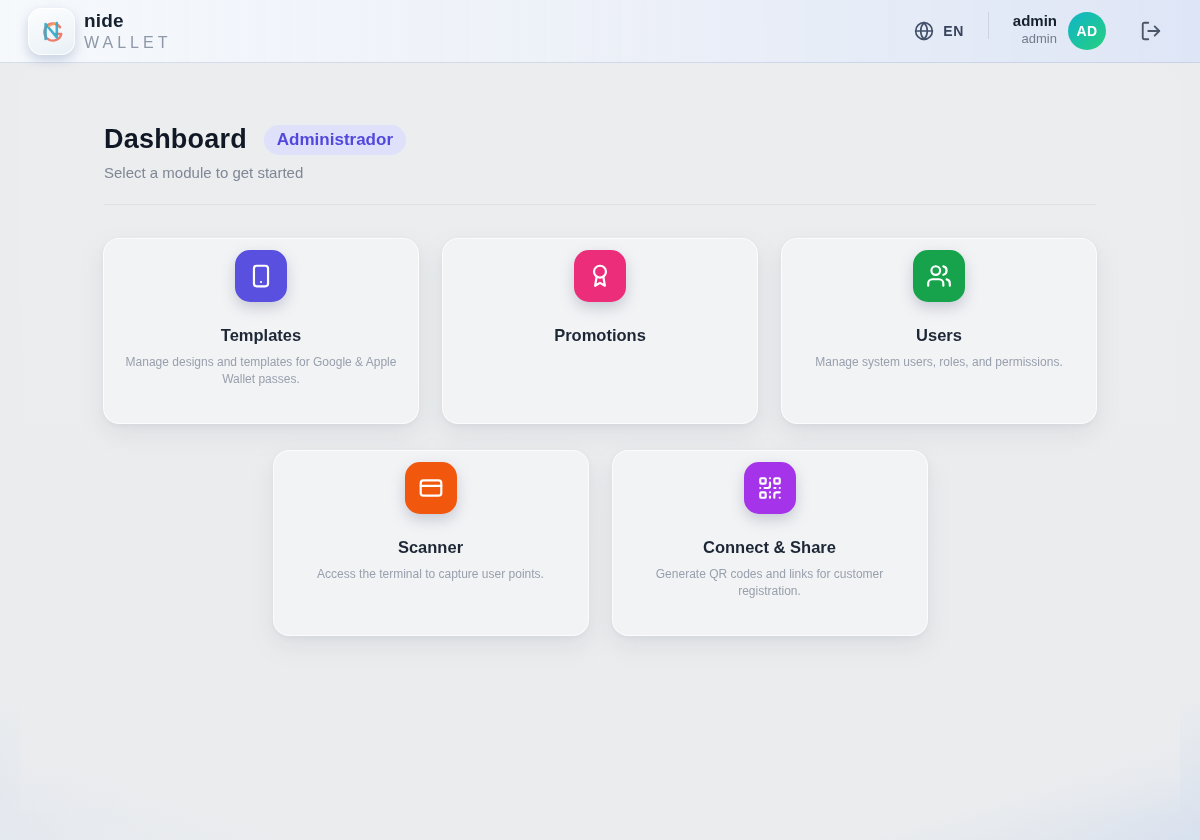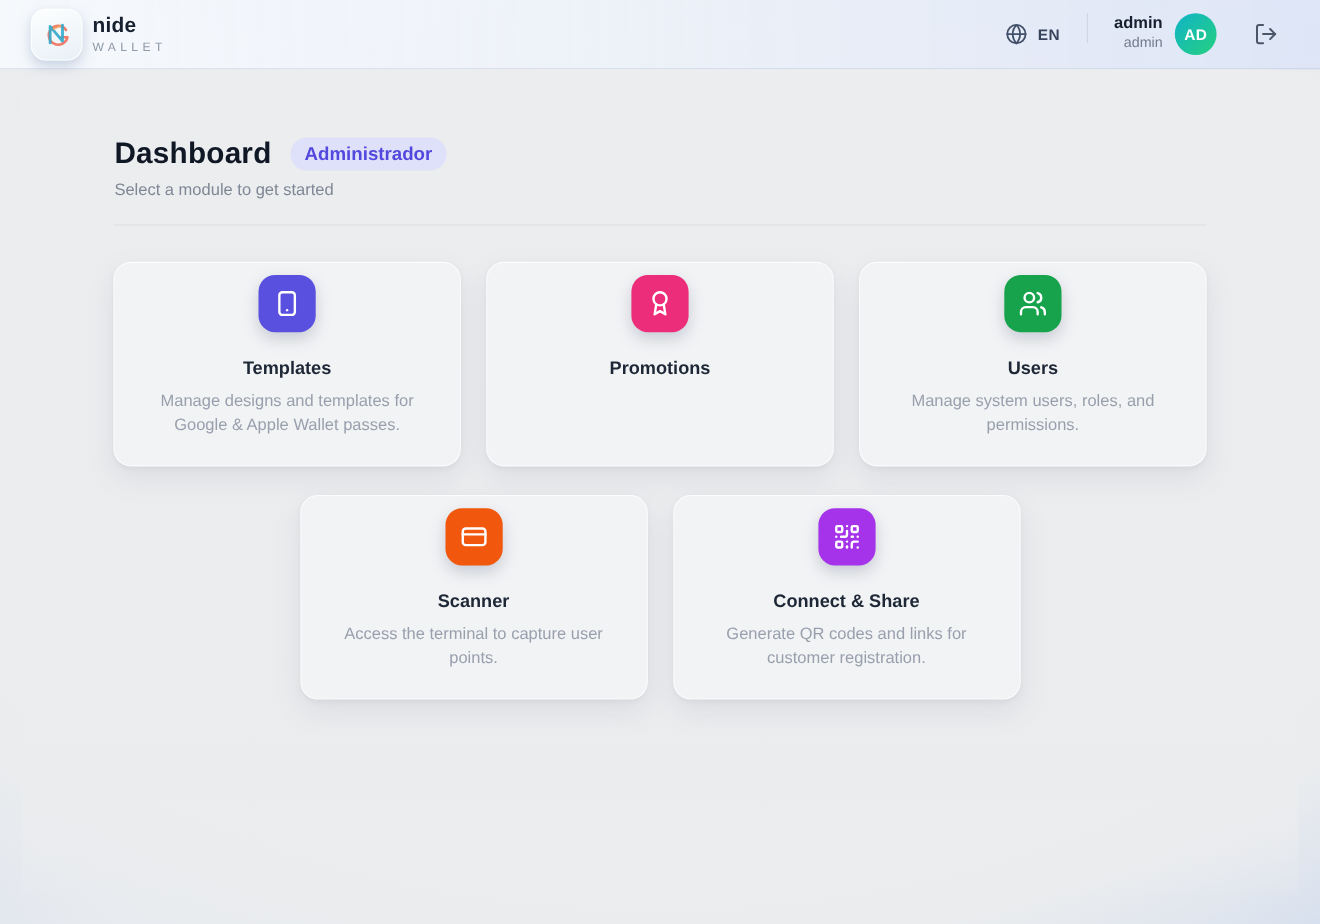--- a/index.html
+++ b/index.html
@@ -21,21 +21,21 @@
   }
   .logo-box {
     width: 47px; height: 47px; border-radius: 14px;
     background: linear-gradient(160deg, #fdfefe, #e8f0f6);
     box-shadow: 0 5px 12px rgba(110,135,175,0.35), inset 0 0 0 1px rgba(255,255,255,0.8);
     display: flex; align-items: center; justify-content: center;
     flex: 0 0 auto;
   }
   .brand-text { margin-left: 9px; display: flex; flex-direction: column; justify-content: center; }
   .brand-name { font-size: 19px; font-weight: 700; color: #16202e; letter-spacing: 0.2px; line-height: 1.2; }
-  .brand-sub { font-size: 11px; color: #8e98a8; letter-spacing: 4px; margin-top: 2px; }
+  .brand-sub { font-size: 16px; color: #8e98a8; letter-spacing: 4px; margin-top: 2px; }
 
   .header-right { margin-left: auto; display: flex; }
   .lang-btn { display: flex; align-items: center; gap: 9px; cursor: pointer; color: #42506a; }
   .lang-label { font-size: 14px; font-weight: 700; color: #37445c; letter-spacing: 0.5px; }
   .v-divider { width: 1px; height: 27px; background: #ccd4e4; margin: 0 24px; }
   .user-meta { text-align: right; margin-right: 11px; }
   .user-name { font-size: 15px; font-weight: 700; color: #16202e; line-height: 1.25; }
   .user-role { font-size: 13px; color: #737c8c; line-height: 1.2; }
   .avatar {
     width: 38px; height: 38px; border-radius: 50%;
@@ -75,21 +75,21 @@
     padding: 11px 20px 0 20px;
     cursor: pointer;
   }
   .tile {
     width: 52px; height: 52px; border-radius: 15px;
     display: flex; align-items: center; justify-content: center;
     box-shadow: 0 6px 14px rgba(90,100,130,0.28);
     flex: 0 0 auto;
   }
   .card-title { margin-top: 24px; font-size: 16.5px; font-weight: 700; color: #1d2736; }
-  .card-desc { margin-top: 9px; font-size: 15px; line-height: 1.45; color: #99a0ad; text-align: center; }
+  .card-desc { margin-top: 9px; font-size: 12px; line-height: 1.45; color: #99a0ad; text-align: center; }
 
   svg { display: block; }
 </style>
 </head>
 <body>
 
 <div class="header">
   <div class="logo-box">
     <span>
       <svg width="30" height="30" viewBox="0 0 28 28" fill="none">

